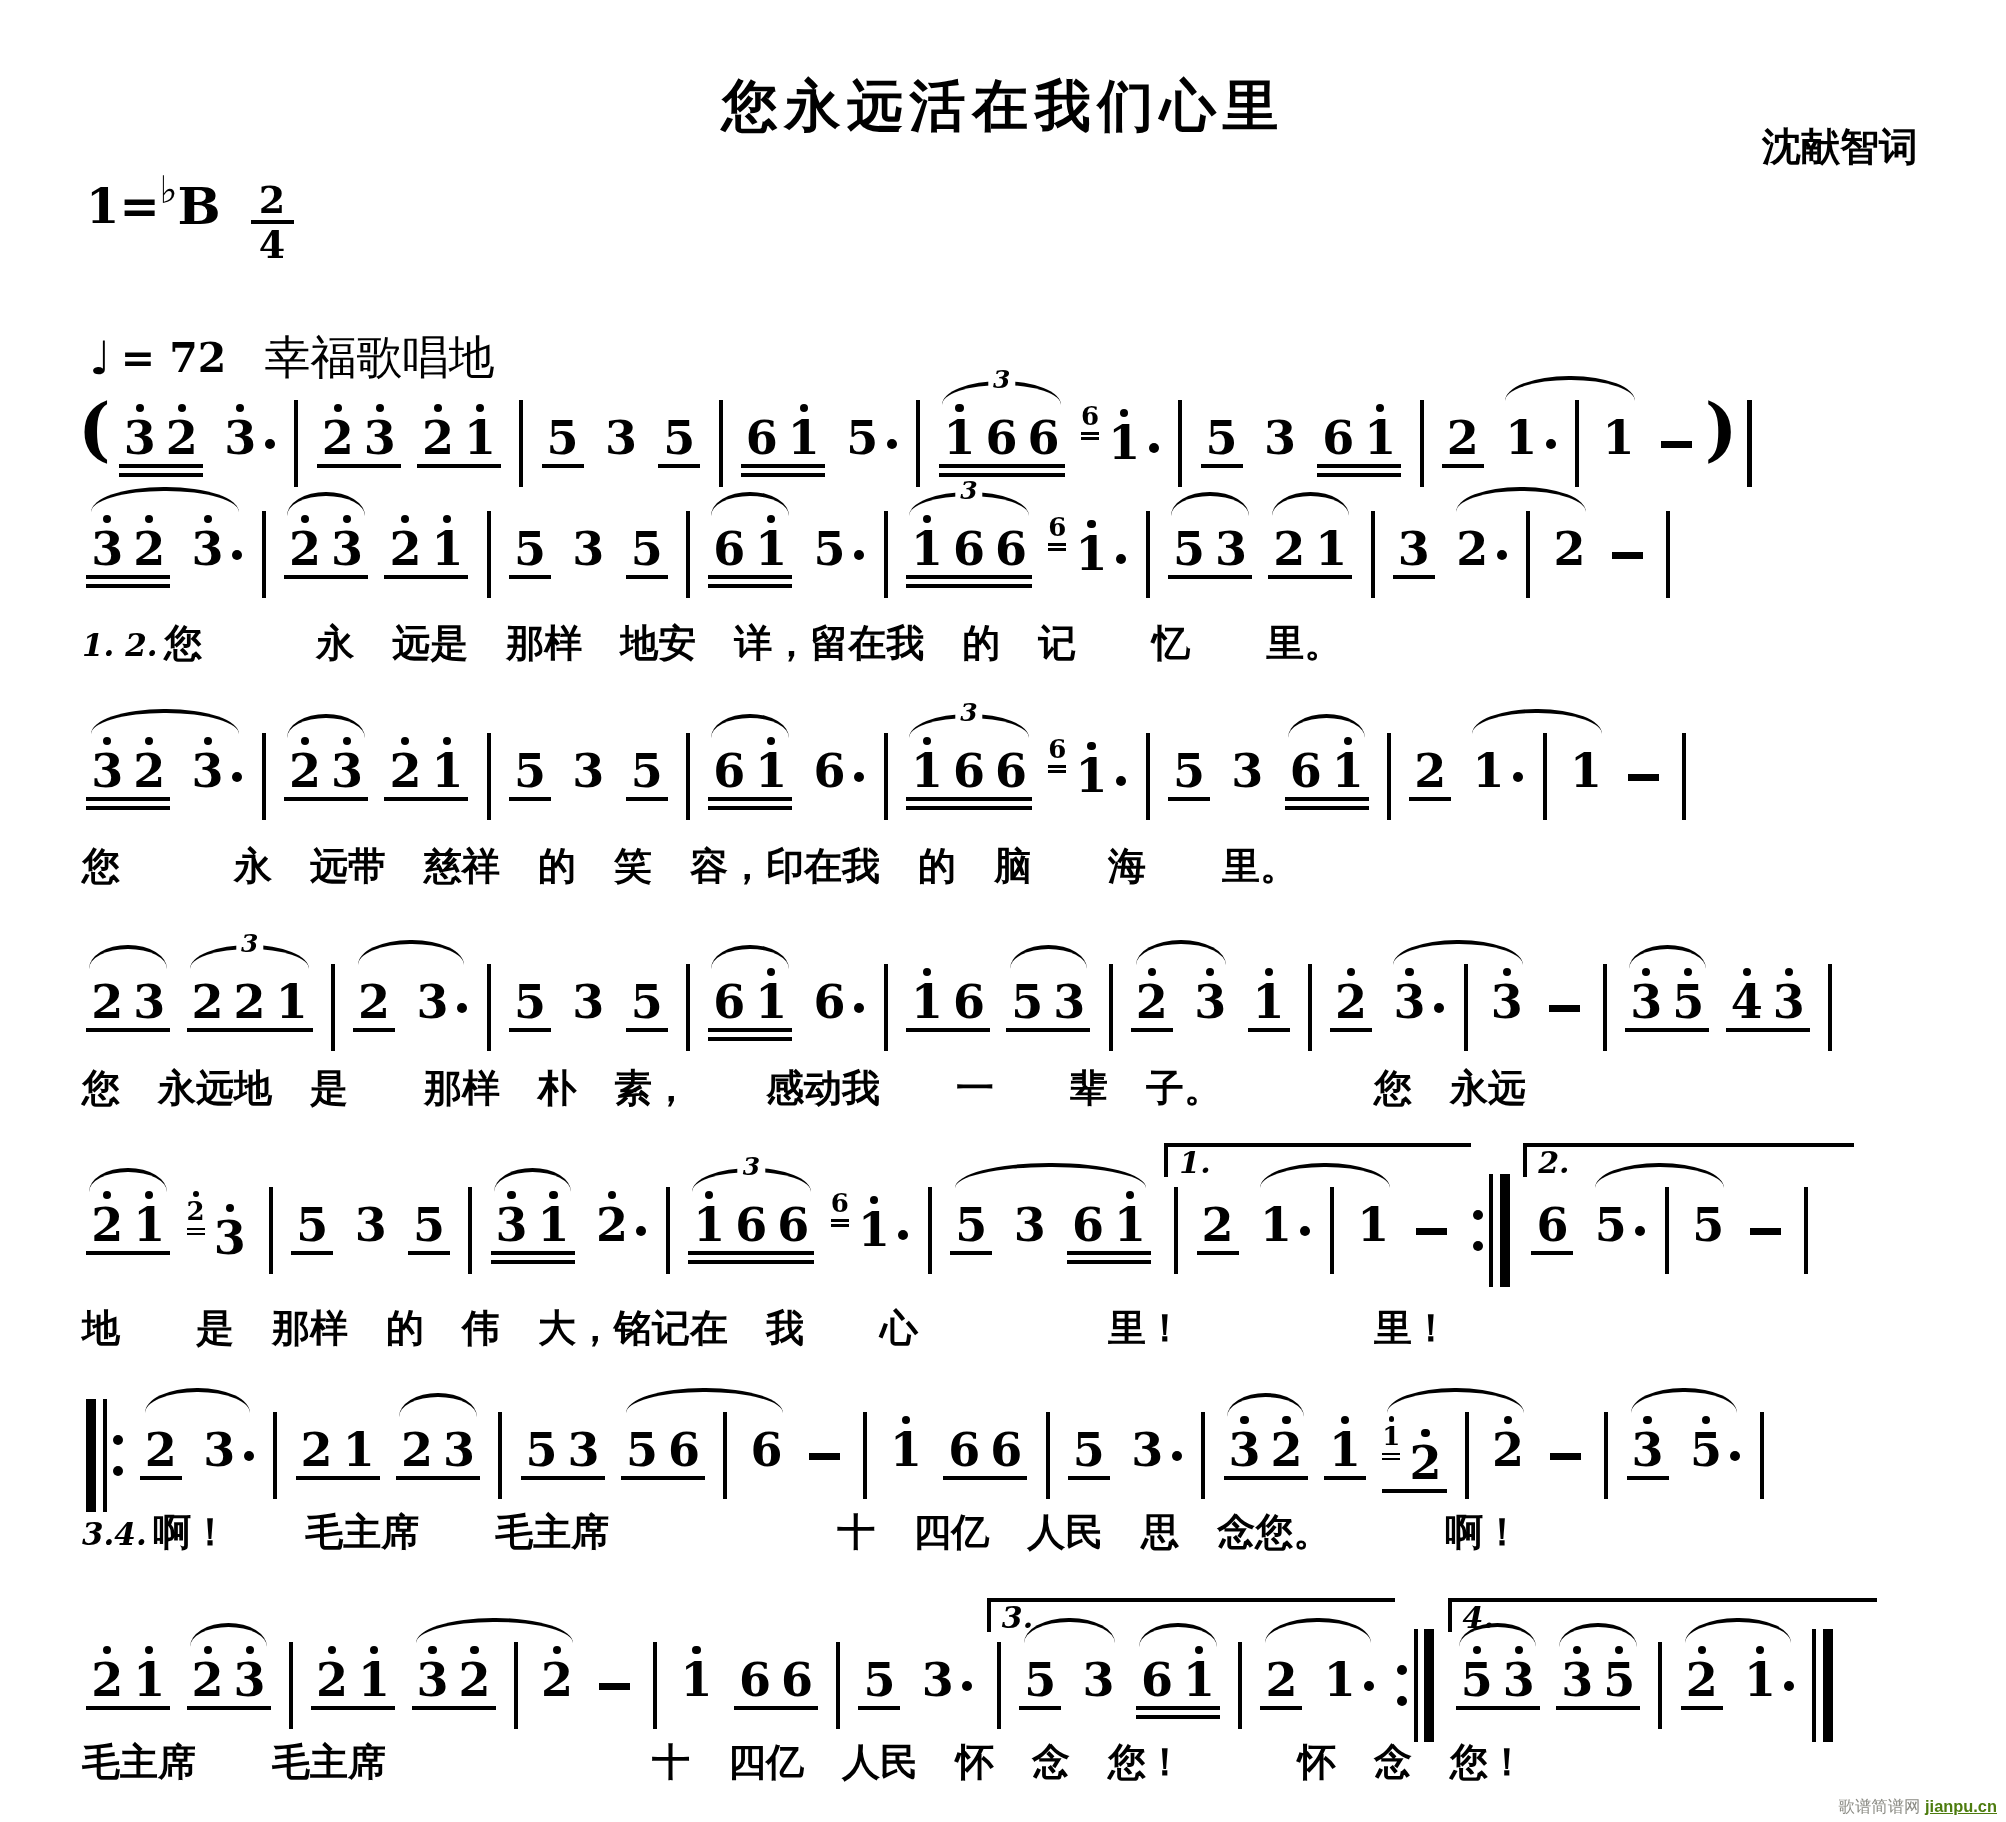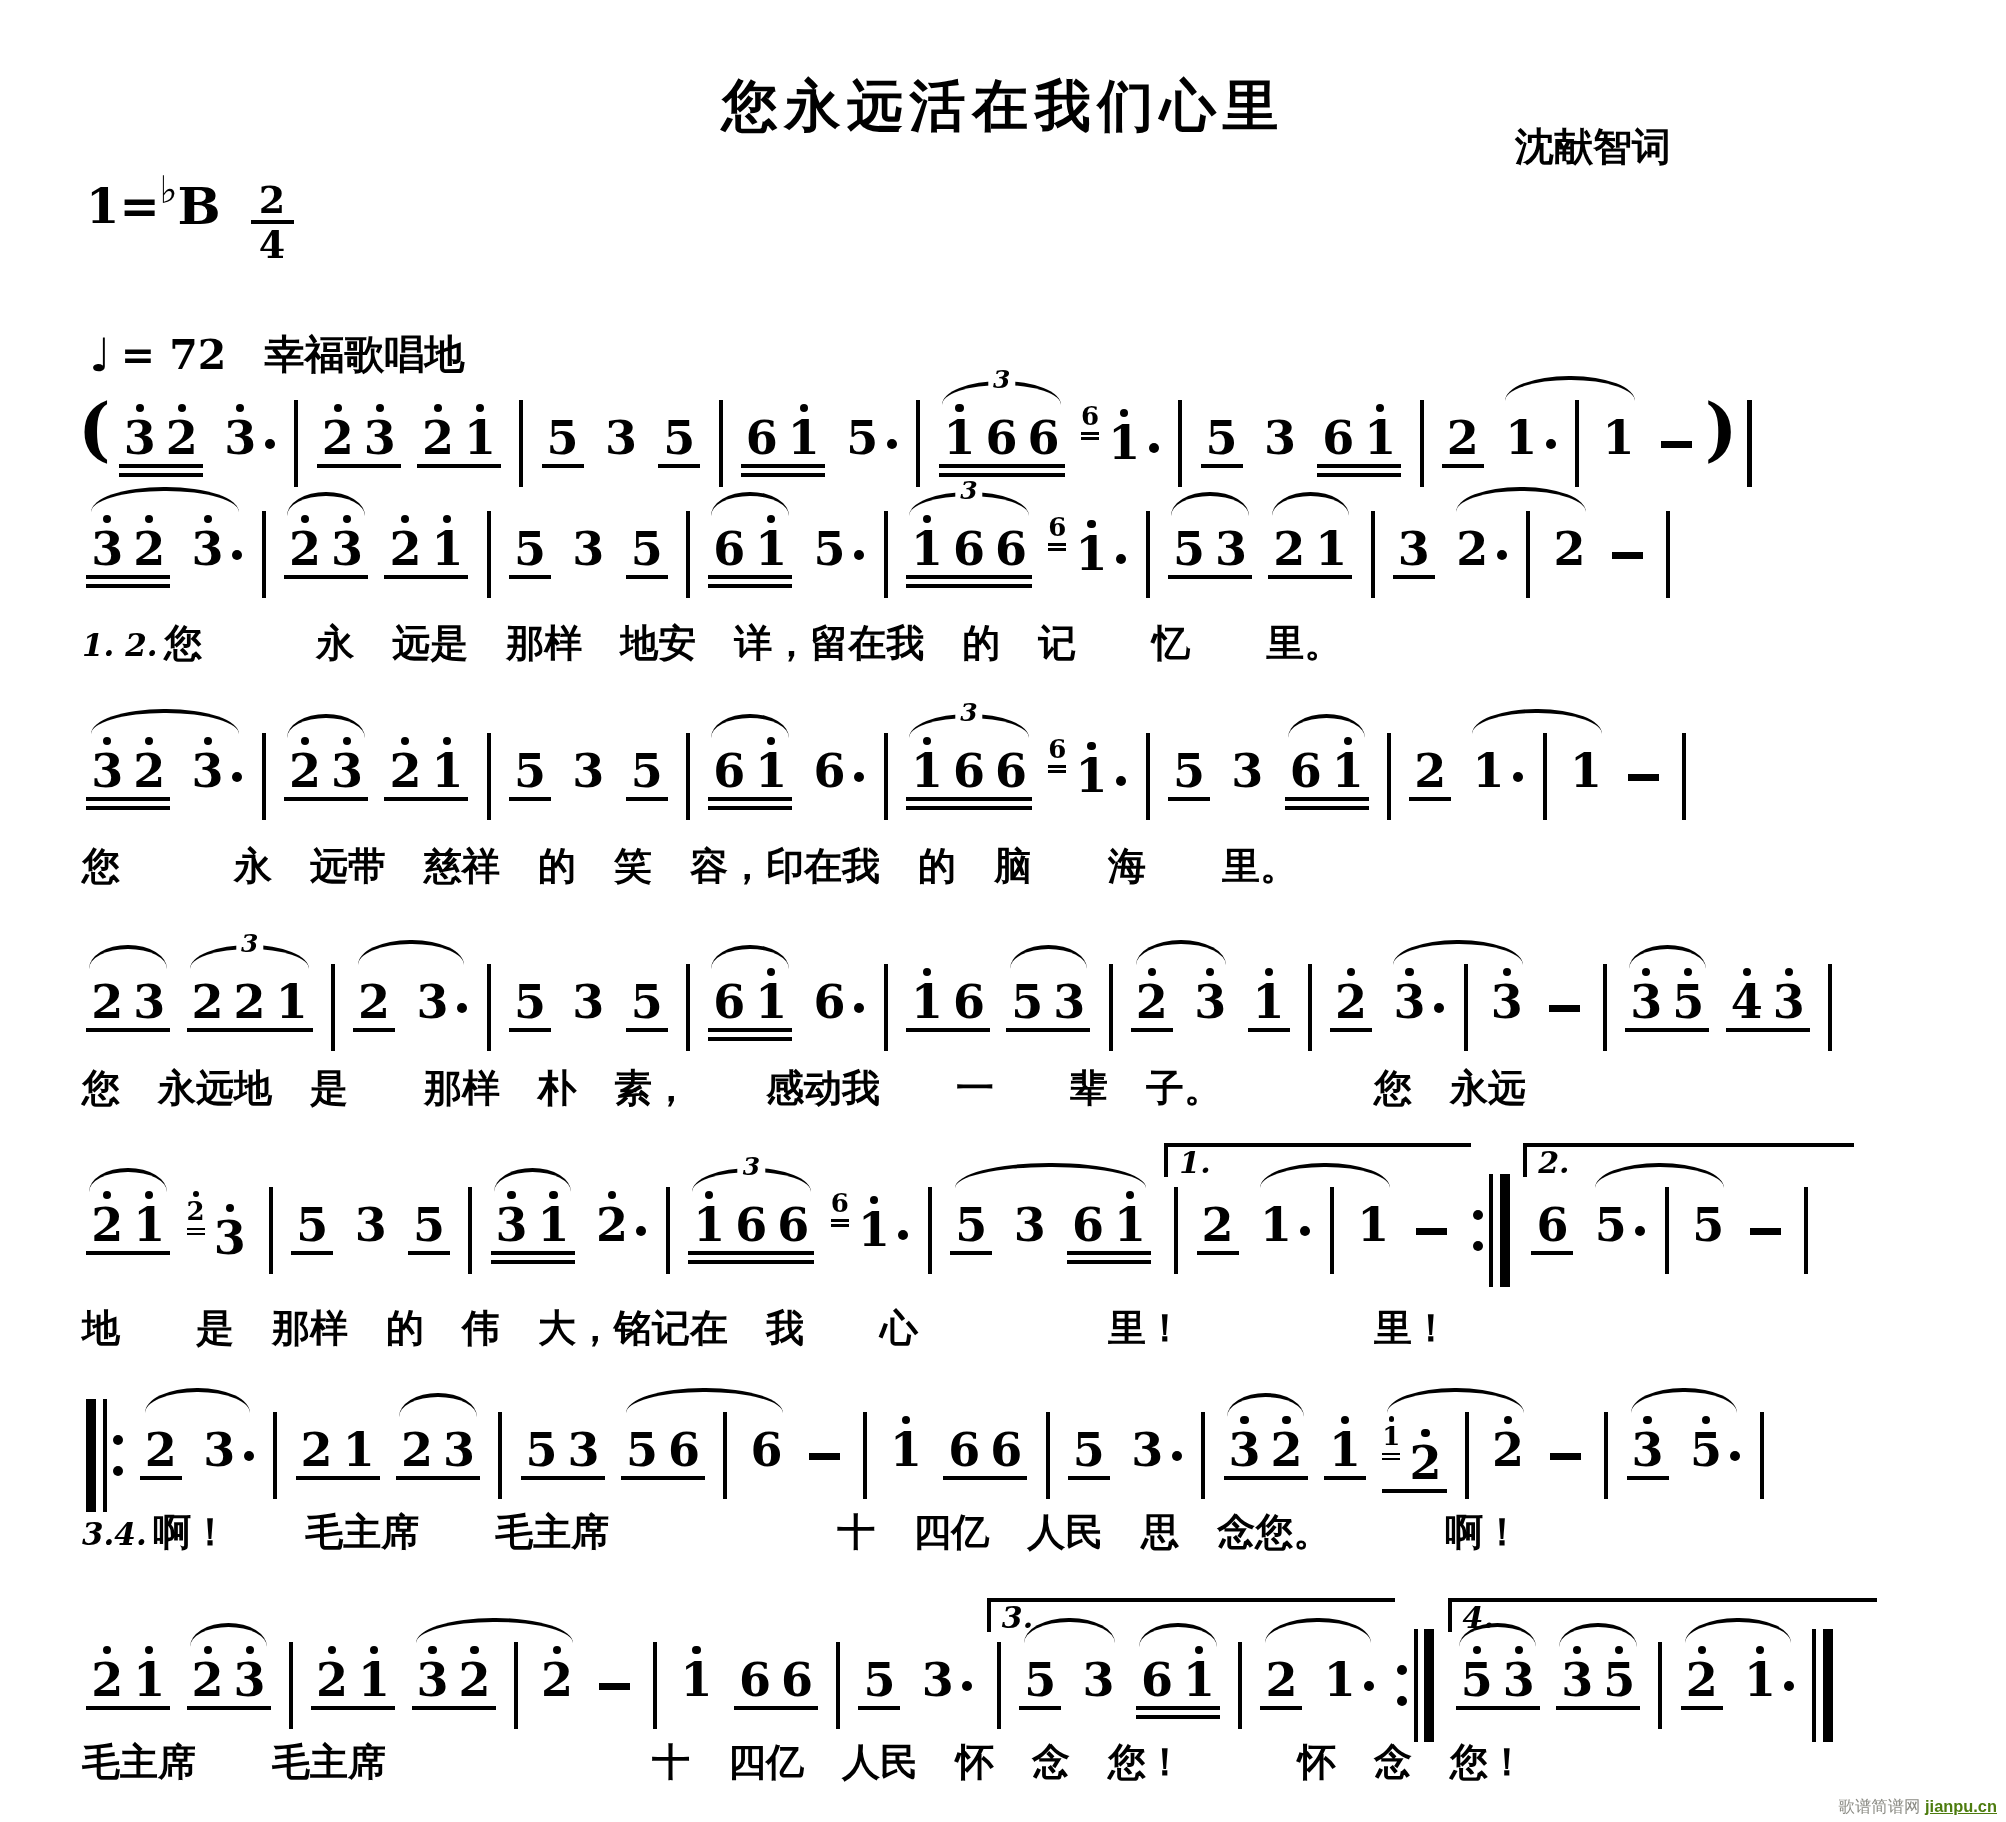--- a/index.html
+++ b/index.html
@@ -4,35 +4,35 @@
 <style>
   html,body { margin:0; padding:0; background:#ffffff; }
   .page { position:relative; width:2007px; height:1823px; background:#ffffff; color:#000;
           font-family:"Liberation Sans","DejaVu Sans",sans-serif; overflow:hidden; }
 
   .title { position:absolute; top:69px; left:0; width:100%; text-align:center;
            font-weight:bold; font-size:56px; letter-spacing:6.6px;
            font-family:Liberation Mono, monospace; }
   .credits { position:absolute; top:120px; right:89px; width:403px;
              font-weight:bold; font-size:39px; }
-  .cline { display:flex; justify-content:flex-start; line-height:53px; }
+  .cline { display:flex; justify-content:flex-end; line-height:53px; }
 
   .keysig { position:absolute; left:86px; top:179px; display:flex; align-items:flex-start;
             font-family:"DejaVu Serif",serif; font-weight:bold; }
   .k1  { font-size:48px; line-height:54px; }
   .kflat { font-size:38px; font-family:"DejaVu Sans",sans-serif; position:relative; top:-11.5px; }
   .kb  { font-size:51px; line-height:54px; }
   .ts  { display:flex; flex-direction:column; align-items:center; margin-left:30px; }
   .tsn { font-size:38px; line-height:41px; padding:0 8.2px; }
   .tsd { font-size:38px; line-height:41px; border-top:4.1px solid #000; padding:0 8.2px; }
 
   .tempo { position:absolute; left:89px; top:327px; display:flex; align-items:center; }
   .tnote { font-family:"DejaVu Sans",sans-serif; font-size:46px; line-height:46px; }
   .teq   { font-family:"DejaVu Serif",serif; font-weight:bold; font-size:41px; margin-left:10px; }
-  .ttext { font-weight:bold; font-size:40px; margin-left:38px;text-align:right; }
+  .ttext { font-weight:normal; font-size:46px; margin-left:38px;text-align:right; }
 
   
   .sys { position:absolute; left:78px; display:flex; align-items:flex-start; }
   .tok { display:flex; flex-direction:column; align-items:center; margin:0 8.2px; position:relative; }
   .azone { height:30px; width:100%; position:relative; min-width:21.4px; }
   .drow { display:flex; align-items:flex-end; }
   .dcol { display:flex; flex-direction:column; align-items:center; }
   .dgs { display:flex; align-items:flex-end; }
   .dg  { display:flex; flex-direction:column; align-items:center; margin:0 5px; }
   .hd  { width:8.2px; height:8.2px; border-radius:50%; background:#000; margin-bottom:4.1px; }

